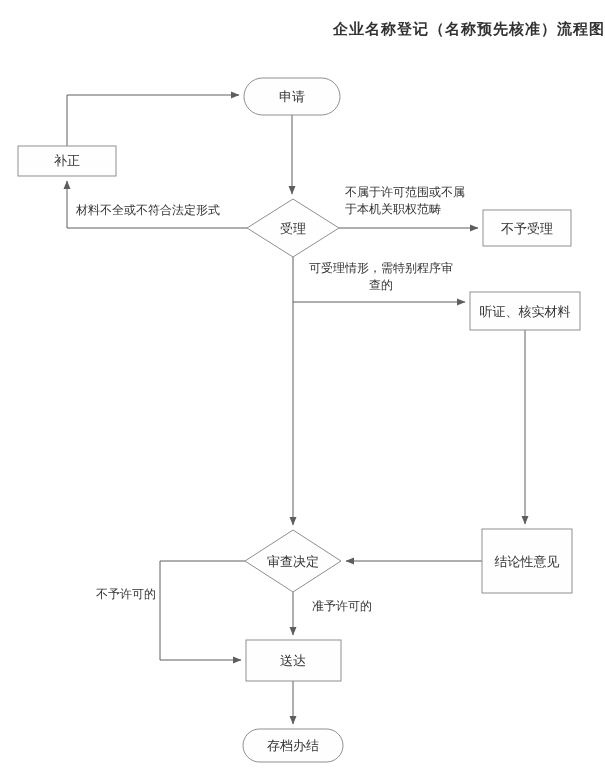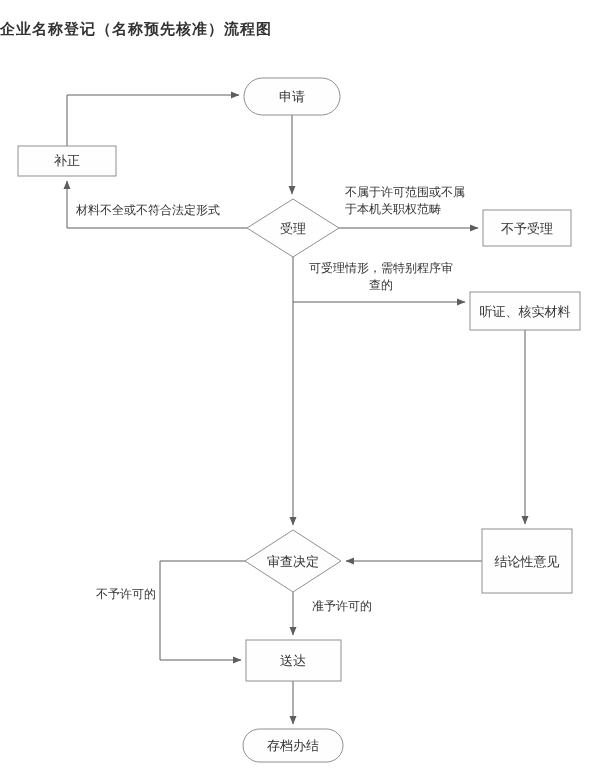--- a/index.html
+++ b/index.html
@@ -12,21 +12,21 @@
     height: 776px;
     background: var(--background, #ffffff);
     overflow: hidden;
   }
 
   .title {
     position: absolute;
     top: 20px;
     left: 0;
     width: 100%;
-    text-align: left;
+    text-align: right;
     font-size: 15px;
     font-weight: bold;
     color: var(--text, #333333);
     letter-spacing: 1px;
   }
 
   svg.diagram {
     position: absolute;
     top: 0;
     left: 0;

